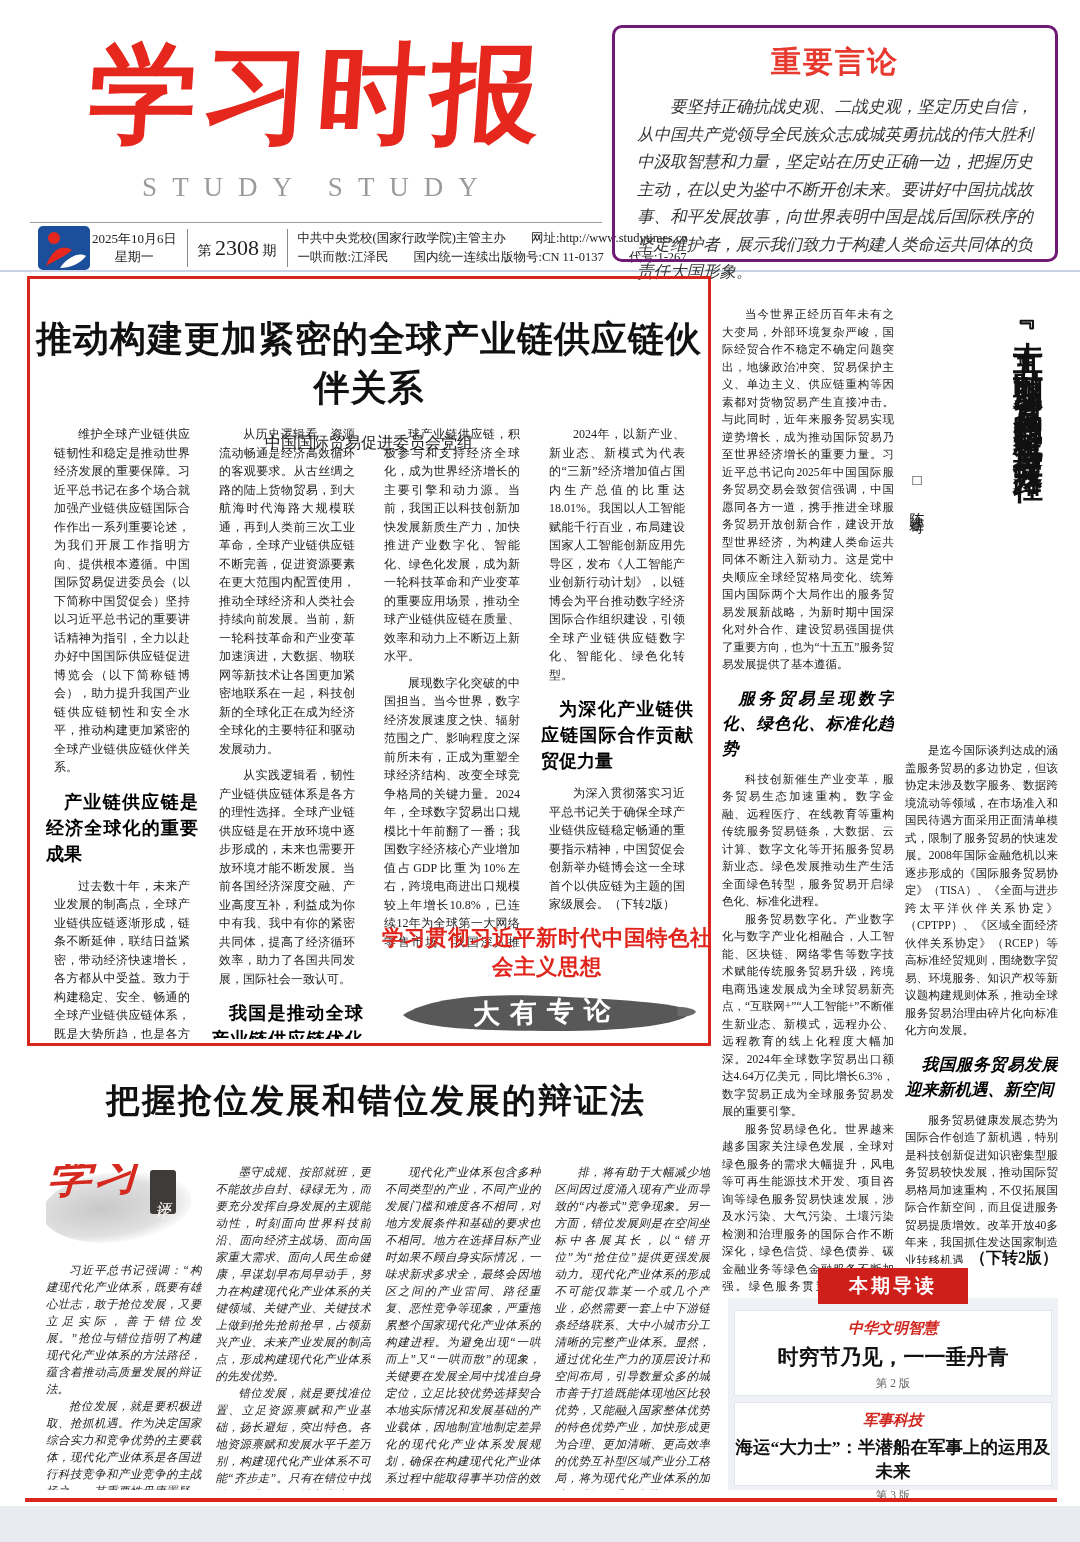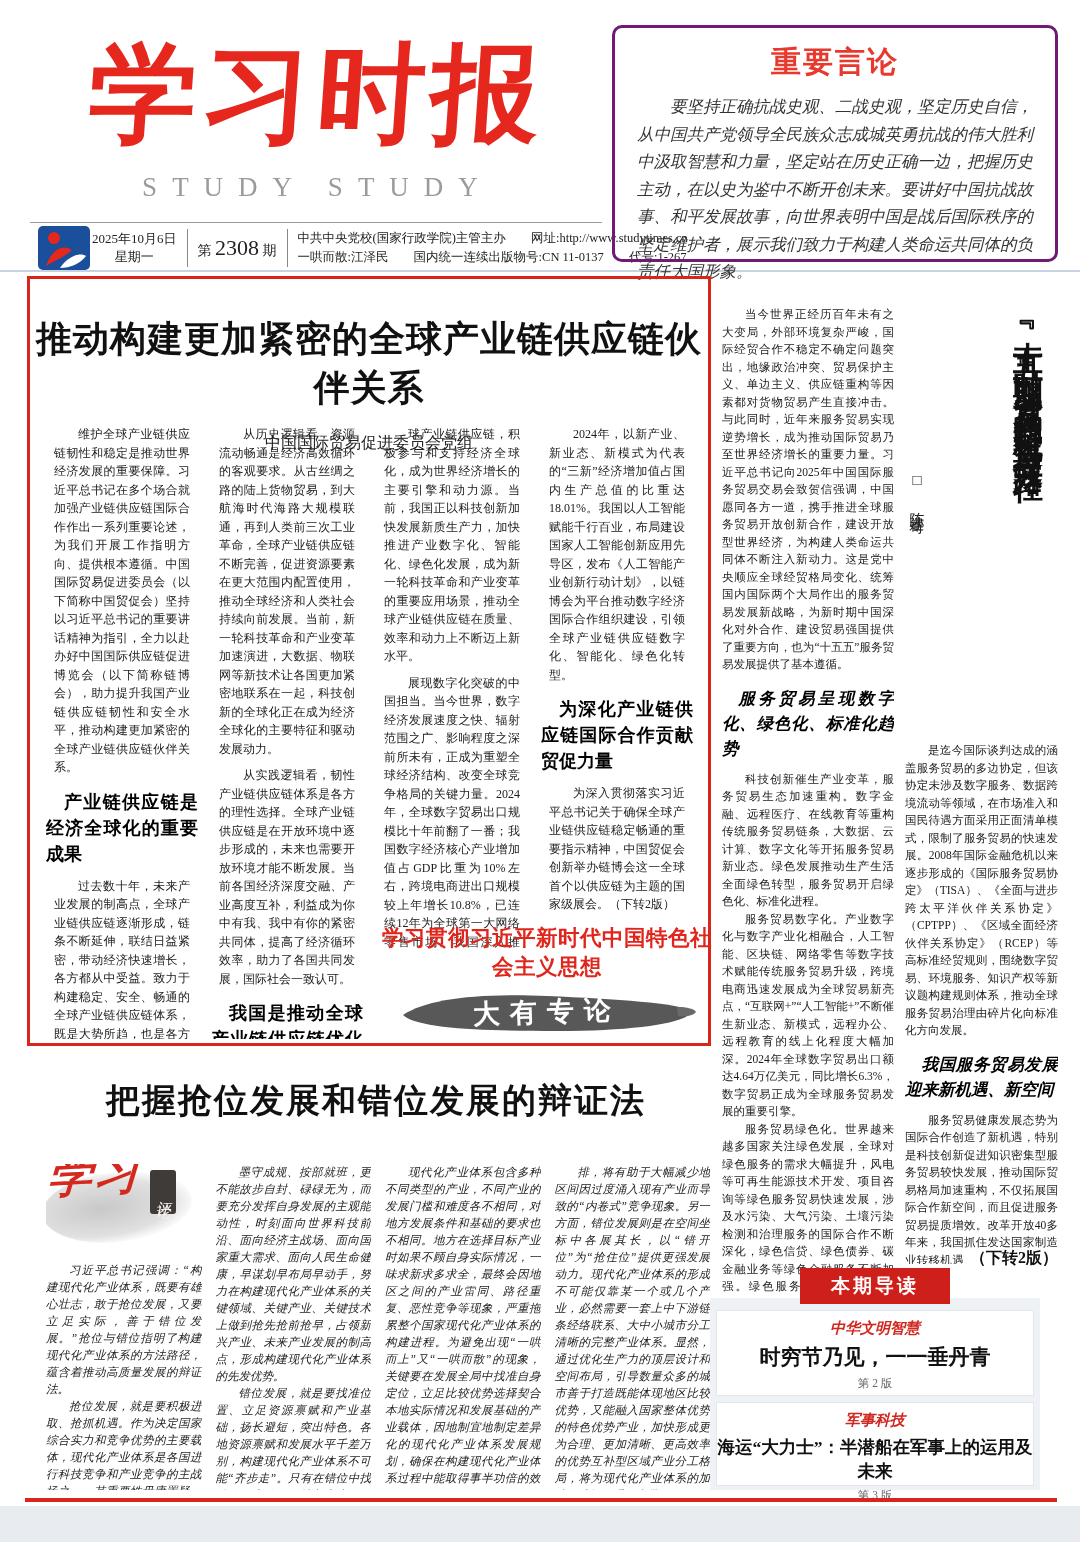--- a/index.html
+++ b/index.html
@@ -63,21 +63,21 @@
      text-indent:1em;font-style:italic;}
   #rtitle{position:absolute;right:2px;top:10px;height:420px;writing-mode:vertical-rl;
      font-size:30px;font-weight:bold;color:#111;letter-spacing:7px;line-height:1.85;
      font-family:"Liberation Serif",serif;}
   #rbyline{position:absolute;right:132px;top:172px;writing-mode:vertical-rl;font-size:15px;
      letter-spacing:4px;color:#222;}
   #rjump{position:absolute;right:0;bottom:0;font-size:16px;font-weight:bold;color:#111;
      background:#fff;padding-left:6px;}
 
   
-  #guide{left:710px;top:1268px;width:330px;height:226px;}
+  #guide{left:728px;top:1268px;width:330px;height:226px;}
   #guide-bg{position:absolute;left:0;top:30px;width:330px;height:192px;background:#eef1f5;}
   #guide-badge{position:absolute;left:90px;top:0;width:150px;height:36px;background:#cf1f1b;
      color:#fff;text-align:center;line-height:36px;font-size:19px;font-weight:bold;letter-spacing:3px;
      font-family:"Liberation Sans","DejaVu Sans",sans-serif;}
   .gcard{position:absolute;left:6px;width:318px;background:#ffffff;border:1px solid #e3e7ec;
      text-align:center;box-sizing:border-box;padding-top:8px;}
   #gcard1{top:42px;height:86px;} #gcard2{top:134px;height:84px;}
   .gcat{color:#d0261e;font-size:15px;font-weight:bold;font-style:italic;}
   .gtitle{color:#111;font-weight:bold;margin-top:5px;}
   #gcard1 .gtitle{font-size:21px;} #gcard2 .gtitle{font-size:17.5px;}

